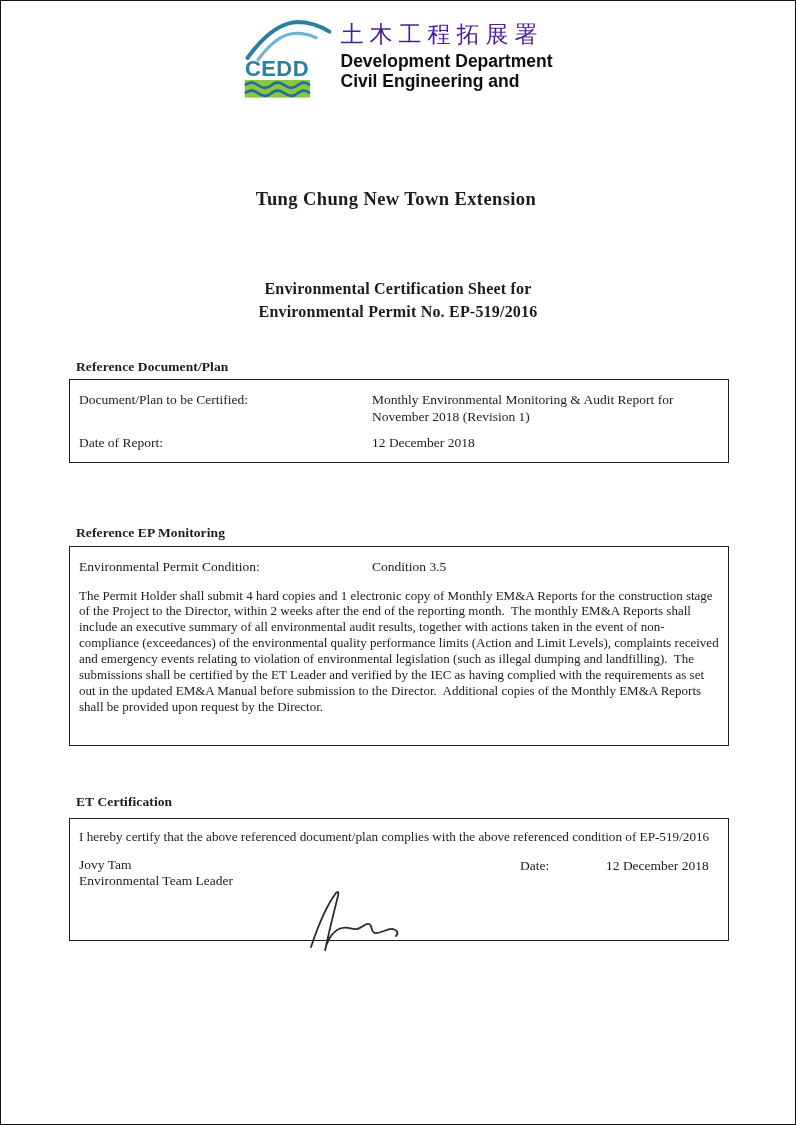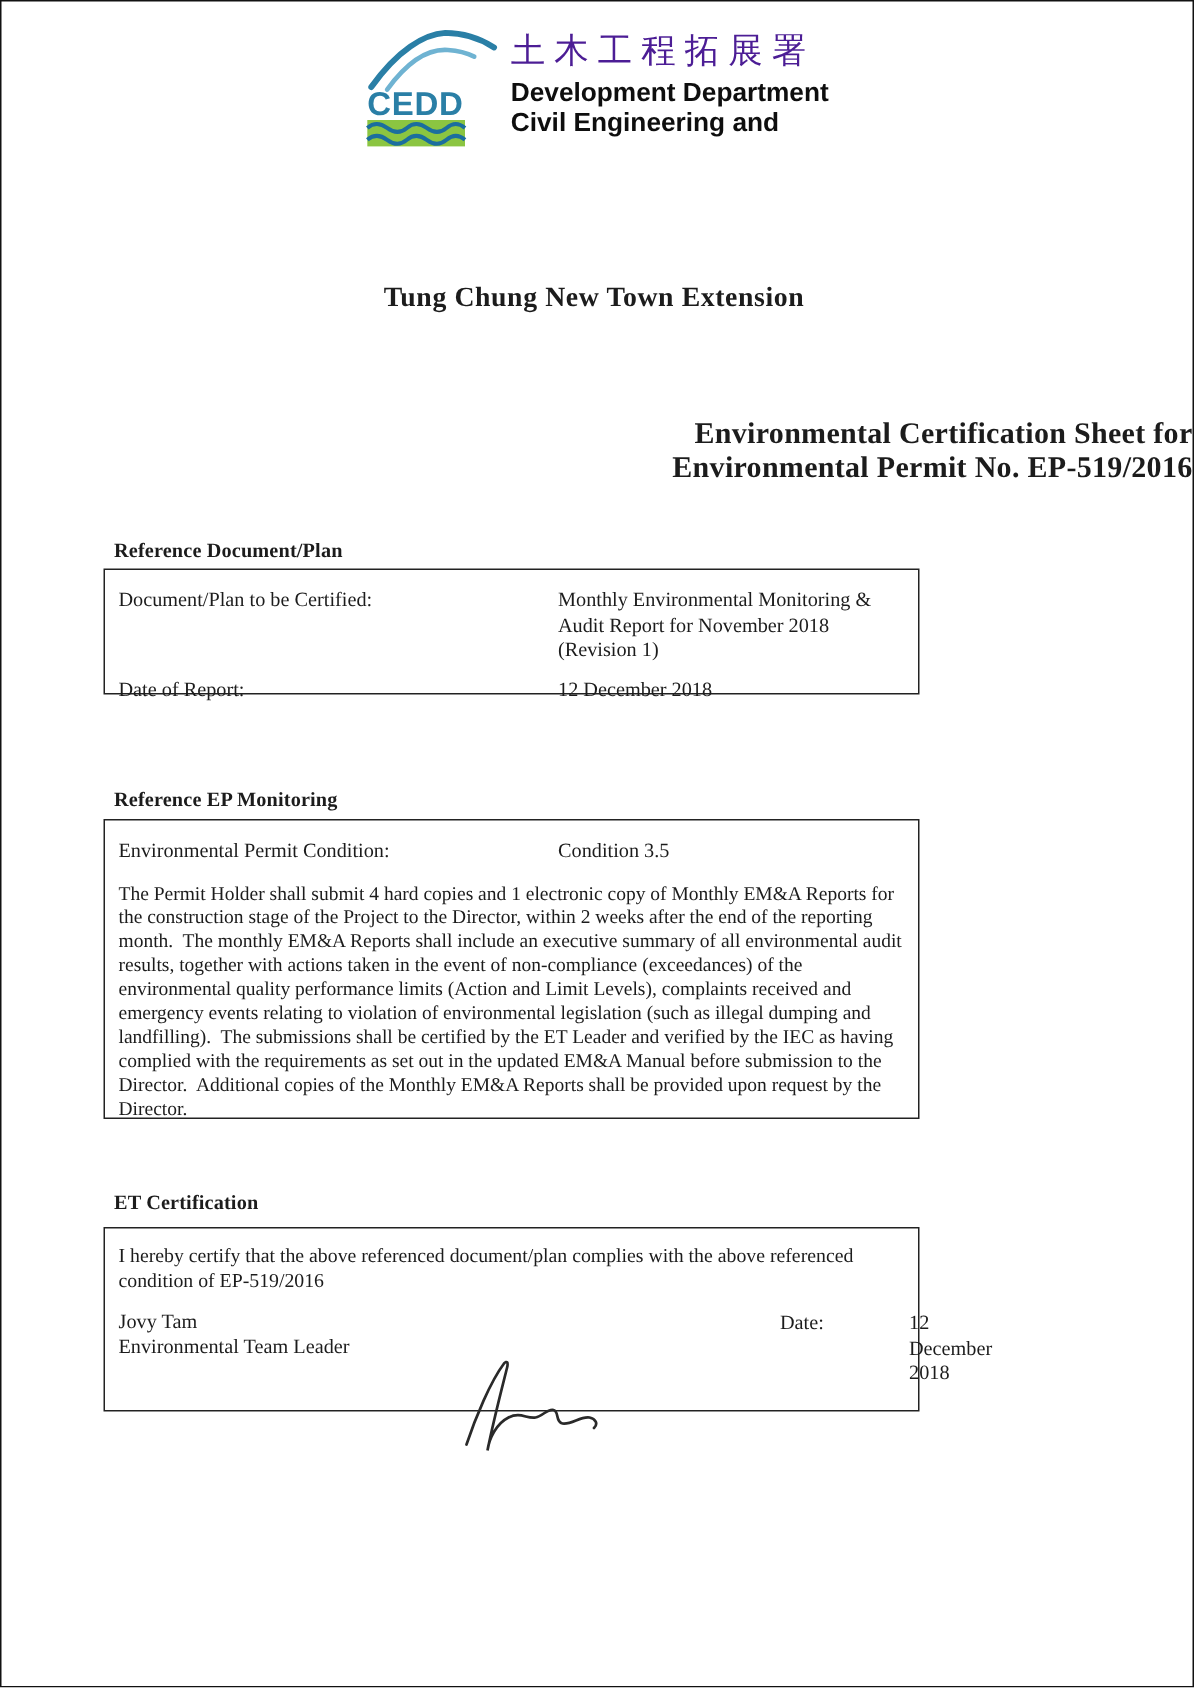--- a/index.html
+++ b/index.html
@@ -49,43 +49,43 @@
     position: absolute;
     top: 188px; left: 0; right: 4px;
     text-align: center;
     font-size: 18.5px;
     font-weight: bold;
     letter-spacing: 0.4px;
   }
   .doc-title {
     position: absolute;
     top: 277px; left: 0; right: 0;
-    text-align: right;
-    font-size: 20px;
+    text-align: center;
+    font-size: 16px;
     font-weight: bold;
     line-height: 22.5px;
     letter-spacing: 0.2px;
   }
 
   
   .section-heading {
     position: absolute;
     left: 75px;
     font-size: 13.5px;
     font-weight: bold;
     letter-spacing: 0.1px;
   }
   .heading-1 { top: 358px; }
   .heading-2 { top: 524px; }
   .heading-3 { top: 793px; }
 
   .box {
     position: absolute;
     left: 68px;
-    width: 544px;
+    width: 660px;
     border: 1px solid #222222;
     background: #ffffff;
     font-size: 13.5px;
     line-height: 16.5px;
   }
   .box-1 { top: 378px; height: 84px;  padding: 12px 9px 10px 9px; }
   .box-2 { top: 545px; height: 200px; padding: 12px 9px 10px 9px; overflow: hidden; }
   .box-3 { top: 817px; height: 123px; padding: 10px 4px 8px 9px; }
 
   .kv-grid {

